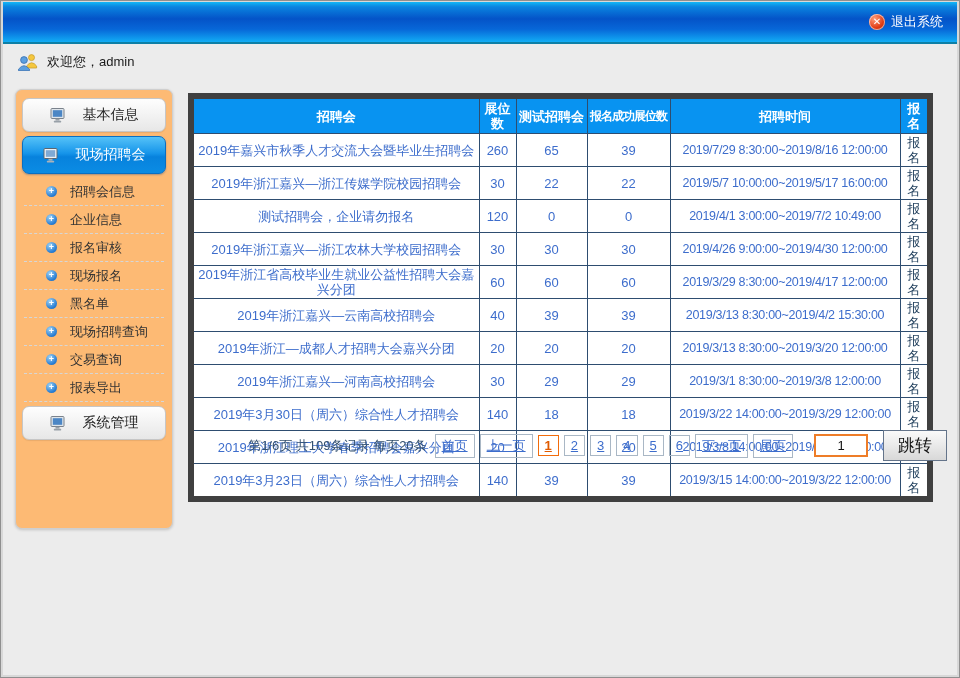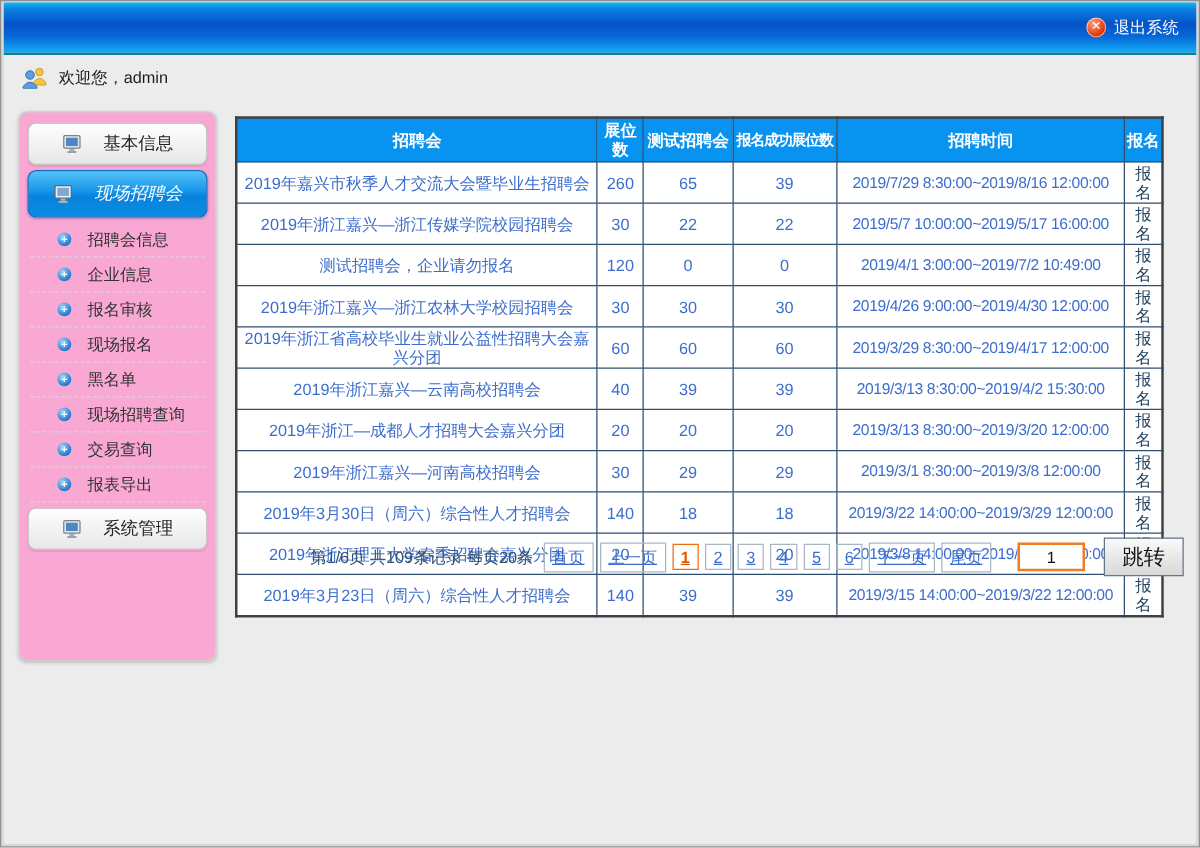--- a/index.html
+++ b/index.html
@@ -13,40 +13,40 @@
   .logout{position:absolute;right:14px;top:50%;transform:translateY(-50%);
     display:flex;align-items:center;gap:6px;color:#fff;font-size:13px;cursor:pointer;}
   .logout-icon{width:16px;height:16px;border-radius:50%;
     background:radial-gradient(circle at 35% 30%,#ff9d7a,#e03a12 60%,#a82605);
     color:#fff;font-size:10px;font-weight:bold;line-height:16px;text-align:center;
     box-shadow:0 0 0 1px rgba(255,255,255,.55) inset;}
   
   .welcome{position:absolute;top:52px;left:16px;display:flex;align-items:center;gap:8px;
     font-size:13px;color:#1a1a1a;}
   
-  .sidebar{position:absolute;top:88px;left:14px;width:158px;height:440px;background:#f9a8d4;
+  .sidebar{position:absolute;top:88px;left:14px;width:158px;height:440px;background:#fdba74;
     border:1px solid #cfcfcf;border-radius:7px;box-shadow:0 1px 3px rgba(0,0,0,.18);
     box-sizing:border-box;padding-top:4px;}
   .side-btn{margin:4px 6px;height:32px;border-radius:7px;display:flex;align-items:center;
     justify-content:center;gap:16px;font-size:14px;color:#222;cursor:pointer;
     background:linear-gradient(180deg,#fefefe,#e7e7e7);border:1px solid #c6c6c6;
     box-shadow:0 1px 1px rgba(0,0,0,.08);}
   .side-btn.active{height:36px;color:#fff;border:1px solid #0a6fc2;
     background:linear-gradient(180deg,#55c2f8 0%,#1695ea 45%,#0782dd 55%,#0b8ce4 100%);
-    box-shadow:0 1px 2px rgba(0,60,140,.35);font-style:italic;}
+    box-shadow:0 1px 2px rgba(0,60,140,.35);}
   .submenu{list-style:none;margin:2px 8px;padding:0;}
   .submenu li{height:27px;display:flex;align-items:center;gap:13px;padding-left:22px;
     font-size:13px;color:#333;border-bottom:1px dashed #d6d6d6;cursor:pointer;}
   .plus-ico{width:11px;height:11px;border-radius:50%;flex:0 0 11px;
     background:radial-gradient(circle at 35% 30%,#9fd4f7,#2a7fd4 65%,#1b66b4);
     color:#fff;font-size:9px;line-height:11px;text-align:center;font-weight:bold;}
   .plus-ico::before{content:"+";}
   
   .grid{position:absolute;top:92px;left:187px;border-collapse:collapse;
-    border:2px solid #404040;table-layout:fixed;width:743px;background:#fff;}
+    border:6px solid #404040;table-layout:fixed;width:743px;background:#fff;}
   .grid th{background:#0893f1;color:#fff;font-size:13px;font-weight:bold;height:34px;
     border:1px solid #2e4d70;padding:0 1px;line-height:15px;}
   .grid th.tight{font-size:12px;letter-spacing:-1px;white-space:nowrap;}
   .grid td{border:1px solid #2e4d70;font-size:13px;color:#3d6dcc;text-align:center;
     height:24px;line-height:15px;padding:1px 2px;background:#fff;}
   .grid td.time{font-size:12.5px;letter-spacing:-0.3px;white-space:nowrap;}
   .grid td.action{color:#24425f;cursor:pointer;}
   .grid td.name{cursor:pointer;}
   
   .pager{position:absolute;top:429px;left:187px;right:12px;display:flex;align-items:center;

